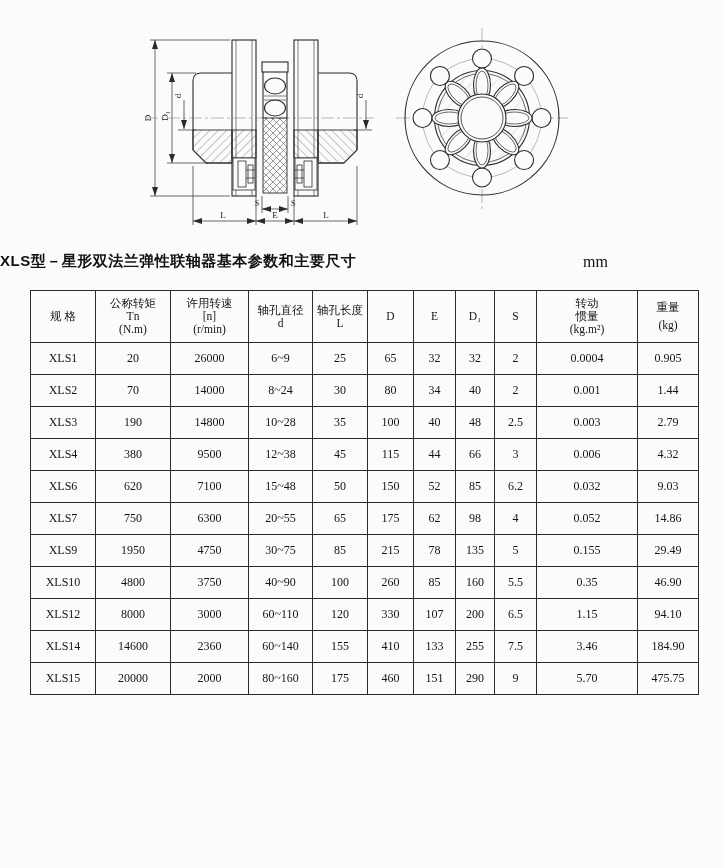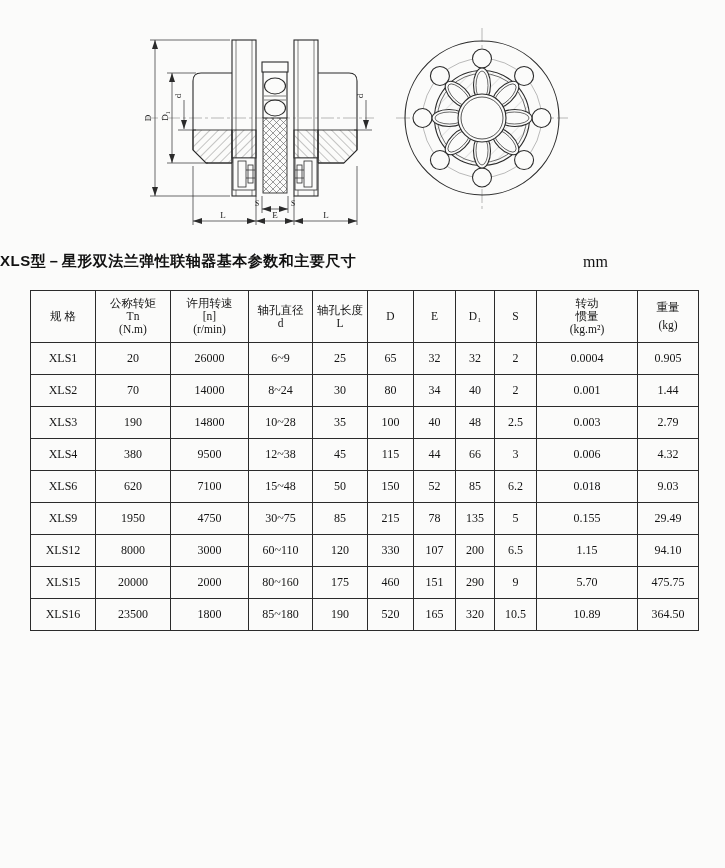--- a/index.html
+++ b/index.html
@@ -302,69 +302,95 @@
       <tr>
         <td>XLS6</td>
         <td>620</td>
         <td>7100</td>
         <td>15~48</td>
         <td>50</td>
         <td>150</td>
         <td>52</td>
         <td>85</td>
         <td>6.2</td>
-        <td>0.018</td>
+        <td>0.032</td>
         <td>9.03</td>
+      </tr>
+      <tr>
+        <td>XLS7</td>
+        <td>750</td>
+        <td>6300</td>
+        <td>20~55</td>
+        <td>65</td>
+        <td>175</td>
+        <td>62</td>
+        <td>98</td>
+        <td>4</td>
+        <td>0.052</td>
+        <td>14.86</td>
       </tr>
       <tr>
         <td>XLS9</td>
         <td>1950</td>
         <td>4750</td>
         <td>30~75</td>
         <td>85</td>
         <td>215</td>
         <td>78</td>
         <td>135</td>
         <td>5</td>
         <td>0.155</td>
         <td>29.49</td>
       </tr>
       <tr>
+        <td>XLS10</td>
+        <td>4800</td>
+        <td>3750</td>
+        <td>40~90</td>
+        <td>100</td>
+        <td>260</td>
+        <td>85</td>
+        <td>160</td>
+        <td>5.5</td>
+        <td>0.35</td>
+        <td>46.90</td>
+      </tr>
+      <tr>
         <td>XLS12</td>
         <td>8000</td>
         <td>3000</td>
         <td>60~110</td>
         <td>120</td>
         <td>330</td>
         <td>107</td>
         <td>200</td>
         <td>6.5</td>
         <td>1.15</td>
         <td>94.10</td>
       </tr>
       <tr>
+        <td>XLS14</td>
+        <td>14600</td>
+        <td>2360</td>
+        <td>60~140</td>
+        <td>155</td>
+        <td>410</td>
+        <td>133</td>
+        <td>255</td>
+        <td>7.5</td>
+        <td>3.46</td>
+        <td>184.90</td>
+      </tr>
+      <tr>
         <td>XLS15</td>
         <td>20000</td>
         <td>2000</td>
         <td>80~160</td>
         <td>175</td>
         <td>460</td>
         <td>151</td>
         <td>290</td>
         <td>9</td>
         <td>5.70</td>
         <td>475.75</td>
       </tr>
-      <tr>
-        <td>XLS16</td>
-        <td>23500</td>
-        <td>1800</td>
-        <td>85~180</td>
-        <td>190</td>
-        <td>520</td>
-        <td>165</td>
-        <td>320</td>
-        <td>10.5</td>
-        <td>10.89</td>
-        <td>364.50</td>
-      </tr>
     </tbody>
 </table>
 
 </body></html>

